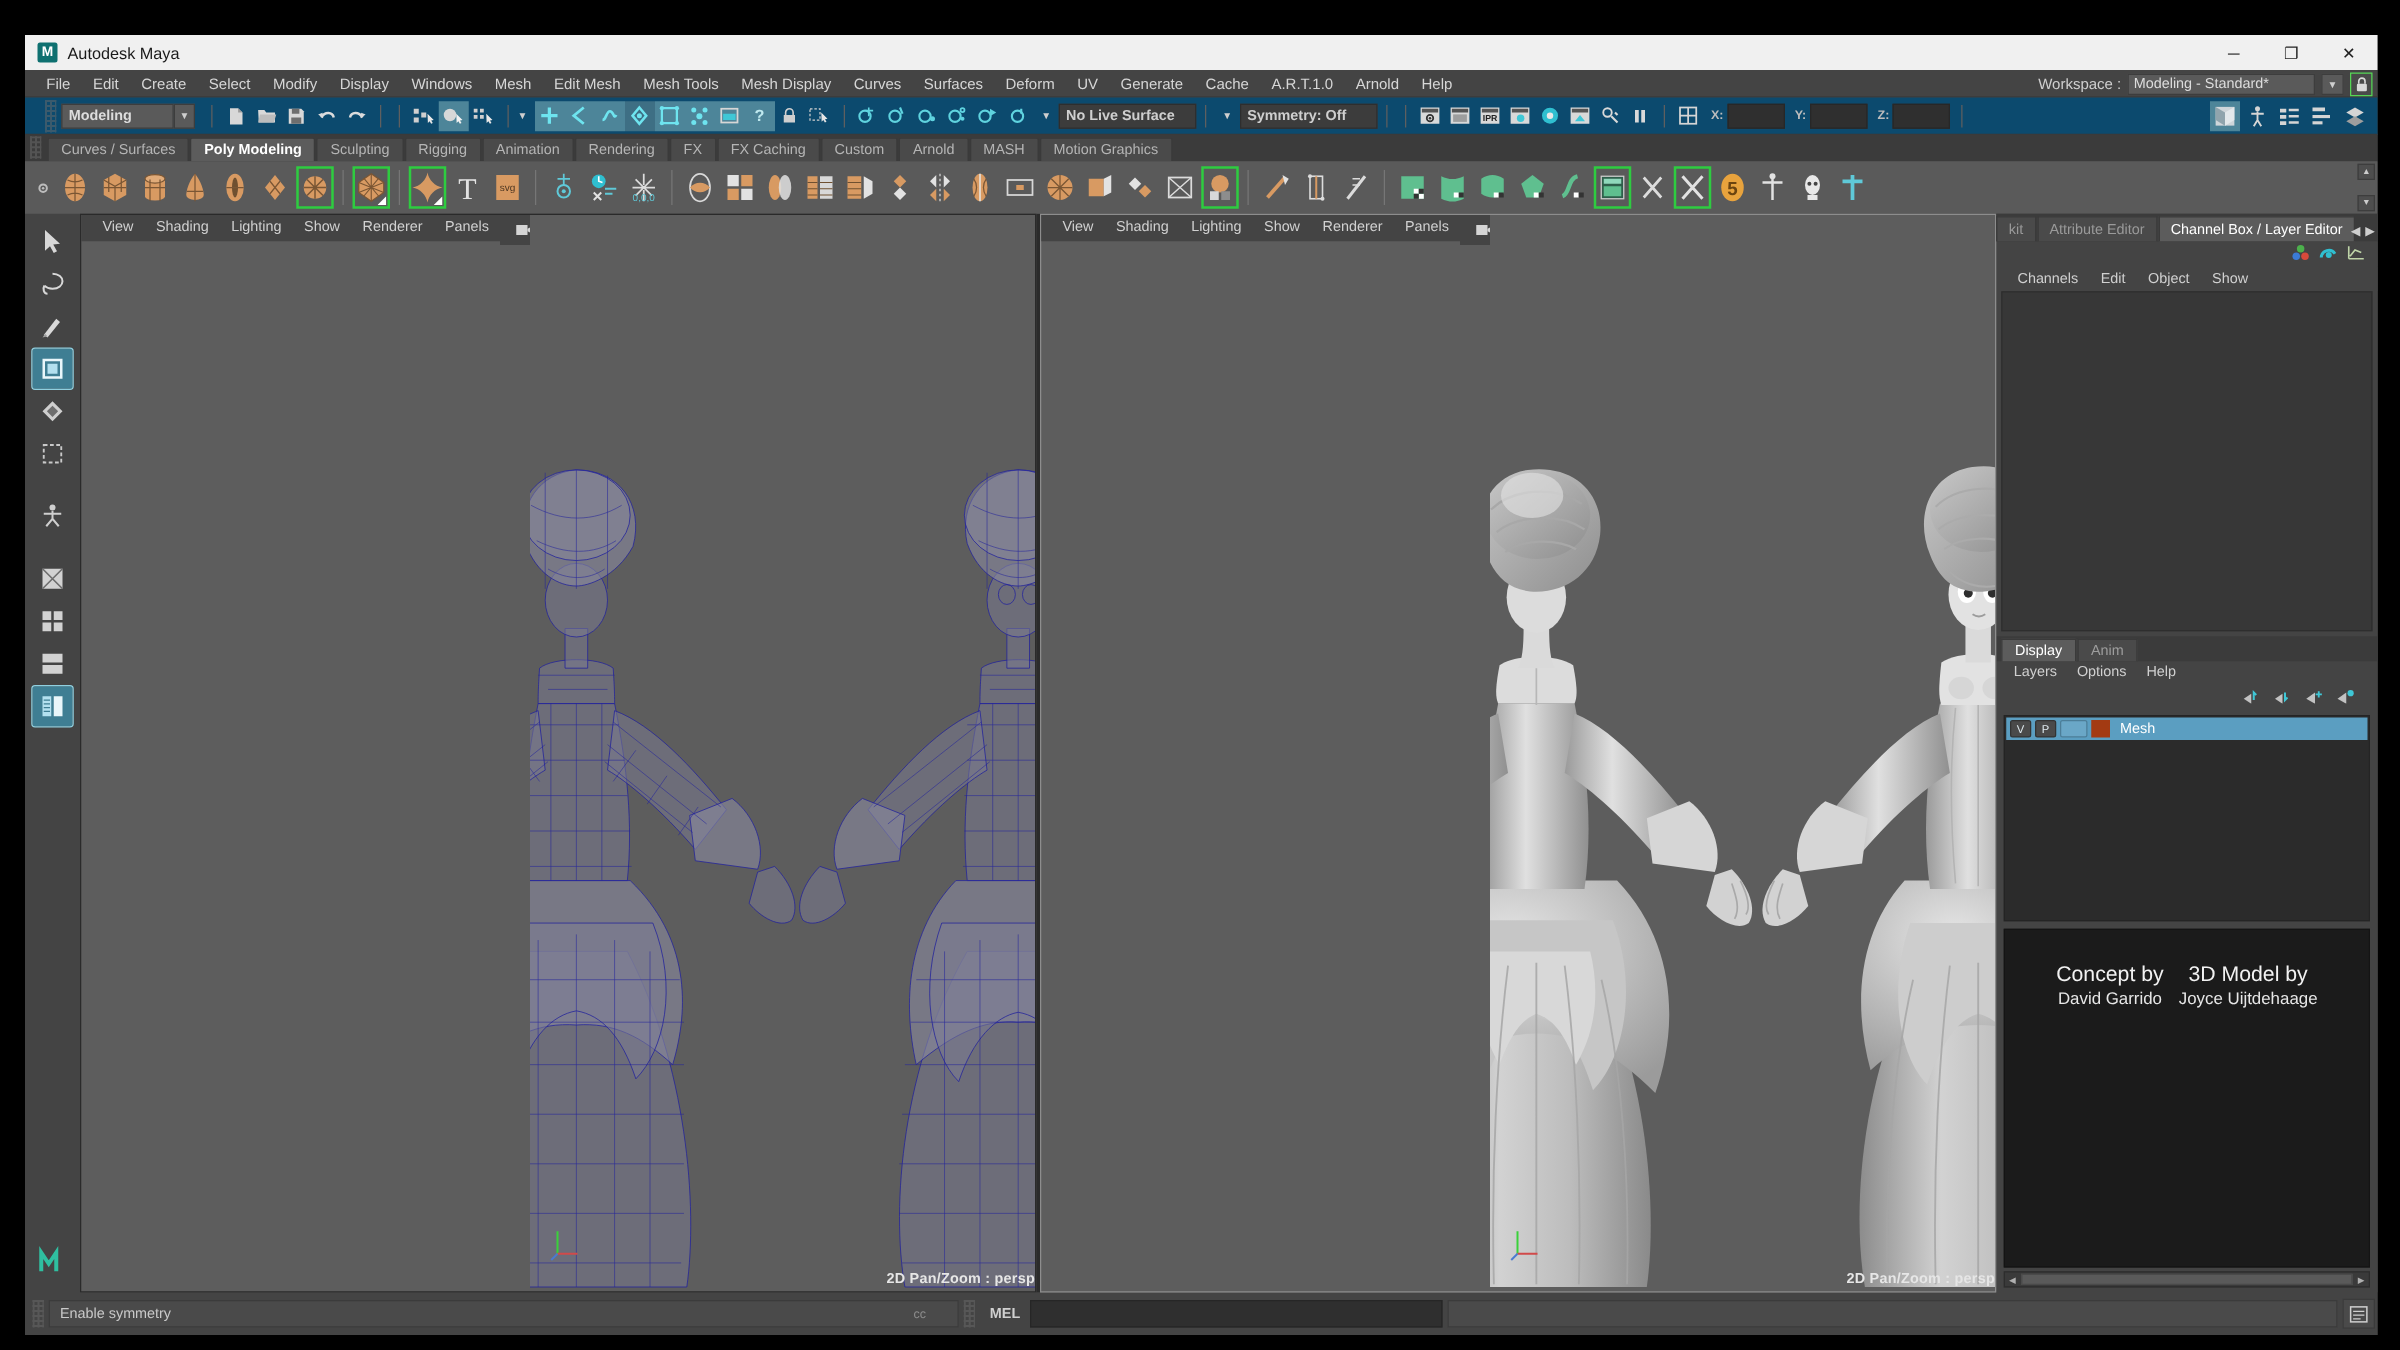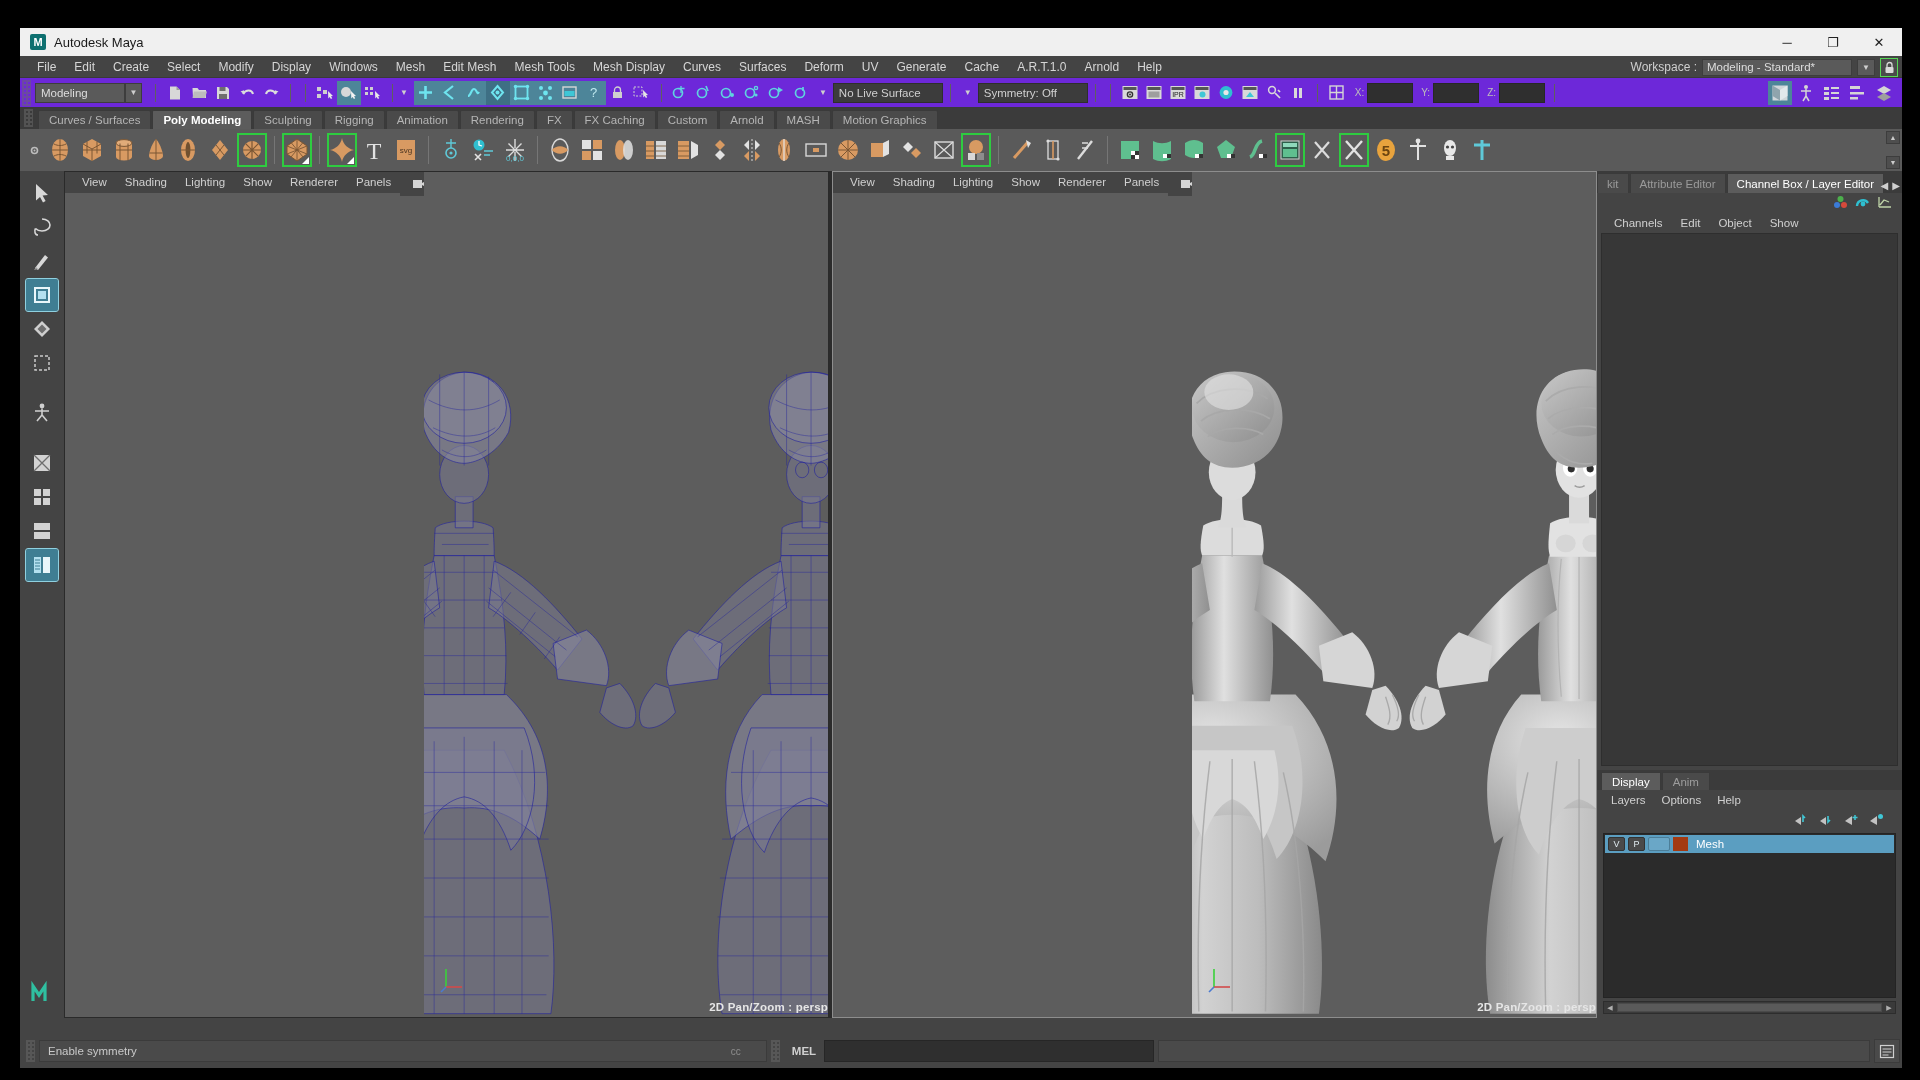--- a/index.html
+++ b/index.html
@@ -23,21 +23,21 @@
   
   .menubar { height:22px; background:#444444; display:flex; align-items:center; flex:0 0 22px; border-bottom:1px solid #3a3a3a; position:relative; }
   .menubar .mi { padding:0 9px; font-size:12px; color:#d6d6d6; line-height:22px; height:22px; white-space:nowrap; }
   .ws-area { position:absolute; right:4px; top:0; height:22px; display:flex; align-items:center; gap:5px; }
   .ws-label { font-size:12px; color:#cfcfcf; }
   .ws-combo { width:150px; height:17px; background:#5a5a5a; border:1px solid #3d3d3d; font-size:11.5px; color:#ddd; padding:0 4px; line-height:15px; display:flex; align-items:center; }
   .ws-arrow { width:18px; height:17px; background:#5a5a5a; border:1px solid #3d3d3d; display:flex; align-items:center; justify-content:center; font-size:8px; }
   .ws-lock { width:18px; height:19px; border:1px solid #55d655; background:#4a4a4a; display:flex; align-items:center; justify-content:center; }
 
   
-  .statusline { height:30px; background:#6d28d9; display:flex; align-items:center; flex:0 0 30px; gap:0px; padding-left:2px; border-bottom:1px solid #3a3a3a; position:relative; }
+  .statusline { height:30px; background:#0c4a6e; display:flex; align-items:center; flex:0 0 30px; gap:0px; padding-left:16px; border-bottom:1px solid #3a3a3a; position:relative;font-weight:bold; }
   .grip { width:9px; height:26px; background:
       repeating-linear-gradient(to bottom, #6b6b6b 0 2px, transparent 2px 4px),
       repeating-linear-gradient(to right, #6b6b6b 0 2px, transparent 2px 4px);
       background-size:4px 4px; opacity:.5; margin-right:4px; }
   .mode-combo { width:90px; height:20px; background:#5a5a5a; border:1px solid #3d3d3d; color:#ddd; font-size:11.5px; display:flex; align-items:center; padding:0 5px; }
   .mode-arrow { width:17px; height:20px; background:#5a5a5a; border:1px solid #3d3d3d; display:flex; align-items:center; justify-content:center; font-size:8px; margin-right:6px;}
   .sep { width:1px; height:18px; background:#5f5f5f; margin:0 7px; }
   .ticon { width:24px; height:24px; display:flex; align-items:center; justify-content:center; position:relative; }
   .ticon svg { display:block; }
   .ticon.on { background:#4d8599; }
@@ -113,21 +113,21 @@
   .credits { flex:1; background:#1b1b1b; border:1px solid #141414; margin:6px 6px 0 6px; position:relative; }
   .credit-inner { position:absolute; left:0; right:0; top:26px; display:flex; justify-content:center; gap:12px;}
   .cred-col { text-align:center; }
   .cred-h { font-size:17px; color:#f2f2f2; line-height:20px; }
   .cred-s { font-size:13.5px; color:#e7e7e7; line-height:17px;}
   .hscroll { height:13px; background:#3a3a3a; border:1px solid #2d2d2d; margin:3px 6px 4px 6px; display:flex; align-items:center; }
   .hscroll .arrow { width:12px; text-align:center; font-size:7px; color:#b0b0b0;}
   .hscroll .thumb { flex:1; height:9px; background:#5a5a5a; border:1px solid #4a4a4a; margin:0 1px;}
 
   
-  .botwrap { flex:0 0 34px; background:#444; display:flex; align-items:center; padding:0 2px; gap:0;margin-top:16px; }
+  .botwrap { flex:0 0 34px; background:#444; display:flex; align-items:center; padding:0 2px; gap:0; }
   .cmdgrip { width:9px; height:22px; background:
       repeating-linear-gradient(to bottom, #6b6b6b 0 2px, transparent 2px 4px),
       repeating-linear-gradient(to right, #6b6b6b 0 2px, transparent 2px 4px);
       background-size:4px 4px; opacity:.5; margin:0 4px;}
   .helpline { flex:1; height:22px; background:#4a4a4a; border:1px solid #3b3b3b; display:flex; align-items:center; padding:0 8px; font-size:11.5px; color:#c9c9c9; position:relative;}
   .helpline .right-ghost { position:absolute; right:25px; font-size:10px; color:#8e8e8e;text-align:right;}
   .mel-label { font-size:11.5px; color:#d0d0d0; padding:0 8px; font-weight:bold;}
   .cmdline { width:330px; height:22px; background:#2f2f2f; border:1px solid #262626;}
   .cmdrest { flex:1; height:22px; background:#4a4a4a; border:1px solid #3b3b3b; margin-left:4px;}
   .cmd-icon { width:26px; height:24px; margin-left:4px; background:#4a4a4a; border:1px solid #3b3b3b; display:flex; align-items:center; justify-content:center;}
@@ -1567,20 +1567,32 @@
       <div class="layer-list">
         <div class="layer-row">
           <span class="lchip">V</span>
           <span class="lchip">P</span>
           <span class="lchip blank"></span>
           <span class="lcolor" style="background: rgb(163, 58, 18);"></span>
           <span class="lname">Mesh</span>
         </div>
       </div>
 
+      <div class="credits">
+        <div class="credit-inner">
+          <div class="cred-col">
+            <div class="cred-h">Concept by</div>
+            <div class="cred-s">David Garrido</div>
+          </div>
+          <div class="cred-col">
+            <div class="cred-h">3D Model by</div>
+            <div class="cred-s">Joyce Uijtdehaage</div>
+          </div>
+        </div>
+      </div>
       <div class="hscroll">
         <div class="arrow">◀</div>
         <div class="thumb"></div>
         <div class="arrow">▶</div>
       </div>
     </div>
   </div>
 
   <div class="botwrap">
     <div class="cmdgrip"></div>

